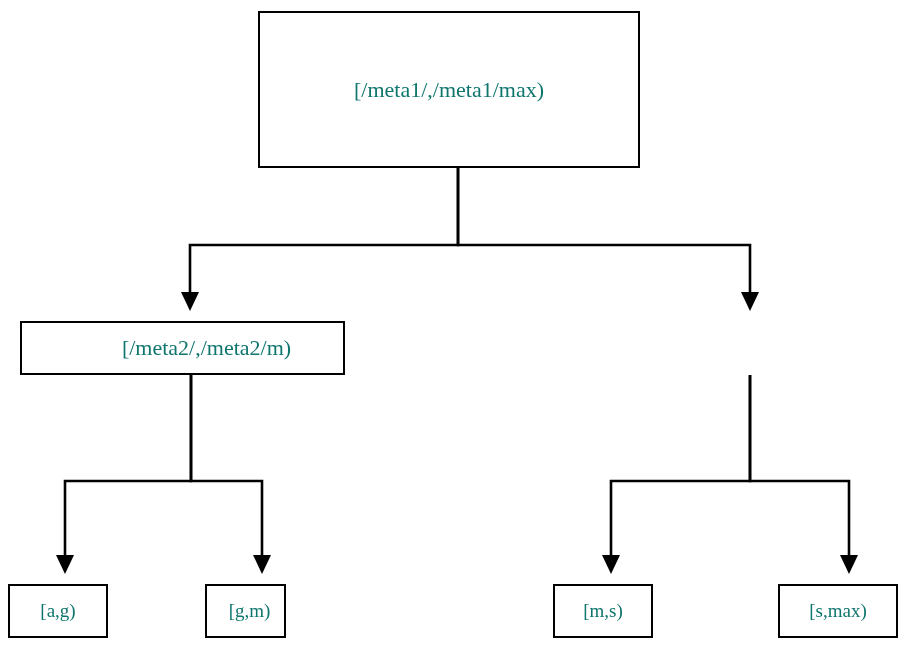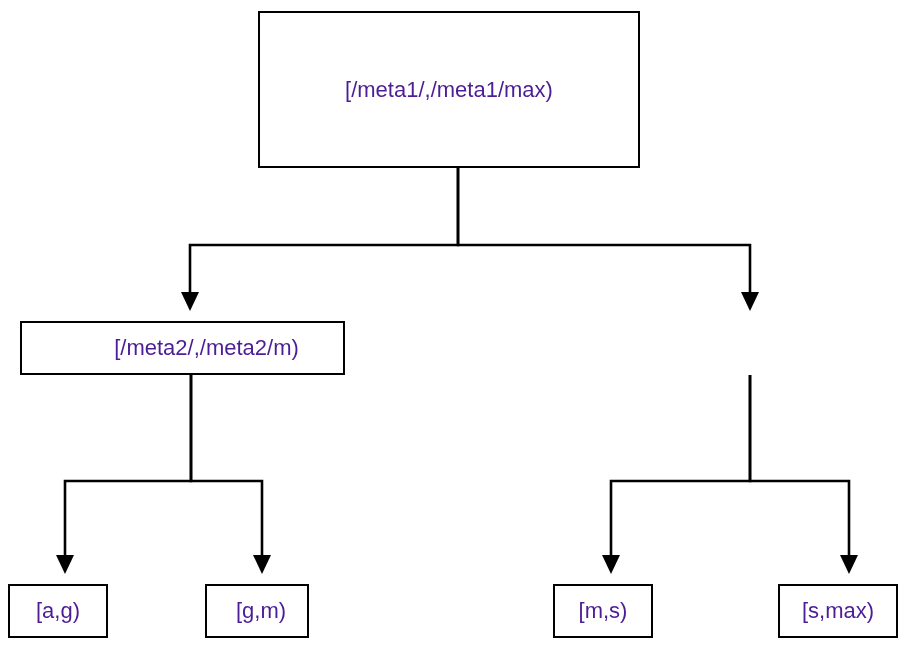--- a/index.html
+++ b/index.html
@@ -29,22 +29,22 @@
     position: absolute;
     box-sizing: border-box;
     background: #ffffff;
     border: 2px solid #000000;
     display: flex;
     align-items: center;
     justify-content: center;
     z-index: 2;
   }
   .node-label {
-    font-family: Liberation Sans, sans-serif;
-    color: #4c1d95;
+    font-family: Liberation Serif, serif;
+    color: #0f766e;
     white-space: pre;
     letter-spacing: 0px;
   }
   .node-root {
     left: 258px;
     top: 11px;
     width: 382px;
     height: 157px;
   }
   .node-root .node-label { font-size: 22px; }
@@ -61,24 +61,24 @@
     width: 322px;
     height: 54px;
   }
   .node-mid-left .node-label,
   .node-mid-right .node-label { font-size: 22px; margin-left: 48px; }
 
   .node-leaf {
     top: 584px;
     height: 54px;
   }
-  .node-leaf .node-label { font-size: 22px; }
+  .node-leaf .node-label { font-size: 19px; }
 
   .node-leaf-1 { left: 8px;   width: 100px; }
-  .node-leaf-2 { left: 205px; width: 104px; padding-left: 8px; }
+  .node-leaf-2 { left: 205px; width: 81px; padding-left: 8px; }
   .node-leaf-3 { left: 553px; width: 100px; }
   .node-leaf-4 { left: 778px; width: 120px; }
 </style>
 </head>
 <body>
 
 <div id="diagram-canvas">
 
   <svg id="edge-layer" viewBox="0 0 912 652" width="912" height="652" xmlns="http://www.w3.org/2000/svg">
 

